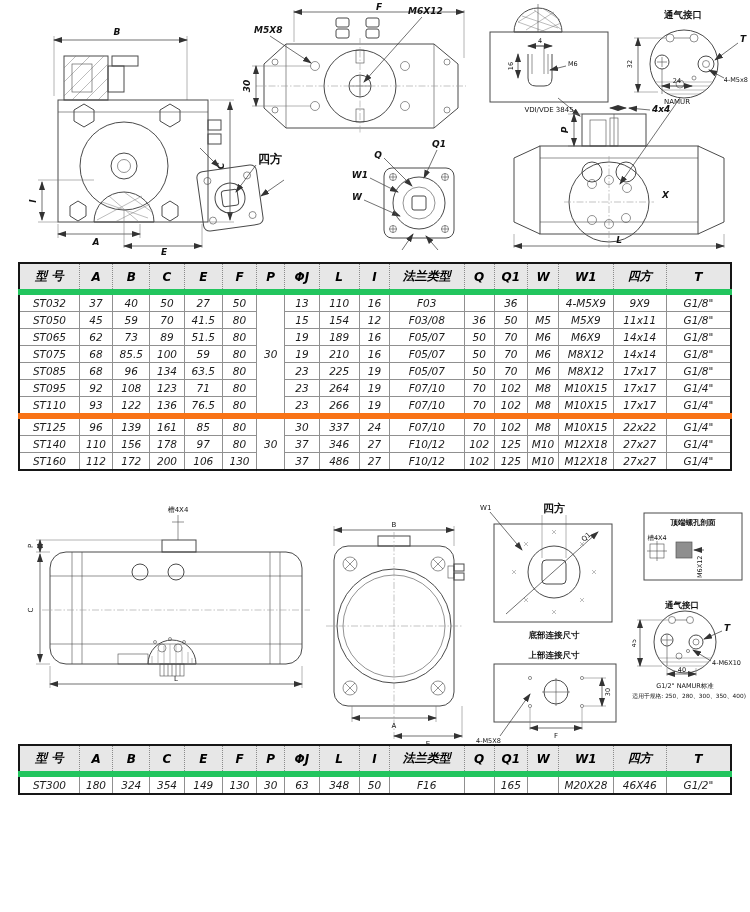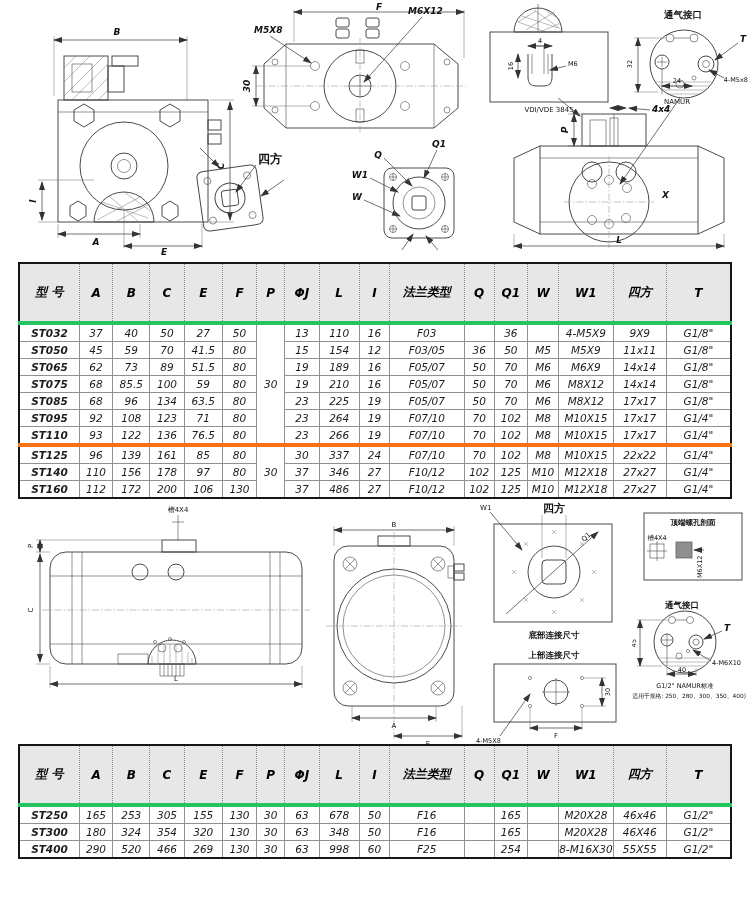--- a/index.html
+++ b/index.html
@@ -14,27 +14,27 @@
   .dim{fill:none;stroke:#333;stroke-width:.7;marker-start:url(#as);marker-end:url(#ae);}
   .ldr{fill:none;stroke:#333;stroke-width:.7;marker-end:url(#ae);}
   .xln{fill:none;stroke:#777;stroke-width:.55;}
   text{fill:#111;}
   text.lbl{font-size:9px;font-style:italic;font-weight:bold;}
   text.sm{font-size:6.5px;}
   text.zh{font-size:9.5px;font-weight:bold;}
   text.cap{font-size:7px;}
   
   table.spec{border-collapse:collapse;table-layout:fixed;width:714px;background:#fff;border:2px solid #161616;}
-  table.spec th{background:#e7e7e7;font-weight:bold;font-style:italic;font-size:12px;padding:20px 0;
-      border-bottom:4px solid #22c55e;border-left:1px dotted #8a8a8a;text-align:center;white-space:nowrap;}
+  table.spec th{background:#e7e7e7;font-weight:bold;font-style:italic;font-size:12px;padding:4px 0;
+      border-bottom:6px solid #22c55e;border-left:1px dotted #8a8a8a;text-align:center;white-space:nowrap;}
   table.spec th:first-child{border-left:none;}
   table.spec td{font-style:italic;font-size:10.5px;color:#1c1c1c;text-align:center;padding:2px 0;
       border:1px solid #909090;overflow:hidden;white-space:nowrap;}
-  table.spec td.model{font-weight:bold;margin-top:45px;}
-  table.spec tr.grp td{border-top:4px solid #f97316;}
+  table.spec td.model{font-weight:normal;margin-top:45px;}
+  table.spec tr.grp td{border-top:6px solid #f97316;}
 </style>
 </head>
 <body>
 
 <div id="page">
 
   <svg width="0" height="0" style="position:absolute">
     <defs>
       <marker id="ae" markerWidth="9" markerHeight="7" refX="8" refY="3" orient="auto" markerUnits="userSpaceOnUse">
         <path d="M0,0 L9,3 L0,6 Z" fill="#333"></path>
@@ -308,21 +308,21 @@
           <tr>
             <td class="model">ST050</td>
             <td>45</td>
             <td>59</td>
             <td>70</td>
             <td>41.5</td>
             <td>80</td>
             <td>15</td>
             <td>154</td>
             <td>12</td>
-            <td>F03/05</td>
+            <td>F03/08</td>
             <td>36</td>
             <td>50</td>
             <td>M5</td>
             <td>M5X9</td>
             <td>11x11</td>
             <td>G1/8"</td>
           </tr>
           <tr>
             <td class="model">ST065</td>
             <td>62</td>
@@ -650,73 +650,35 @@
             <th>Q</th>
             <th>Q1</th>
             <th>W</th>
             <th>W1</th>
             <th>四方</th>
             <th>T</th>
           </tr>
         </thead>
         <tbody>
           <tr>
-            <td class="model">ST250</td>
-            <td>165</td>
-            <td>253</td>
-            <td>305</td>
-            <td>155</td>
-            <td>130</td>
-            <td>30</td>
-            <td>63</td>
-            <td>678</td>
-            <td>50</td>
-            <td>F16</td>
-            <td></td>
-            <td>165</td>
-            <td></td>
-            <td>M20X28</td>
-            <td>46x46</td>
-            <td>G1/2"</td>
-          </tr>
-          <tr>
             <td class="model">ST300</td>
             <td>180</td>
             <td>324</td>
             <td>354</td>
-            <td>320</td>
+            <td>149</td>
             <td>130</td>
             <td>30</td>
             <td>63</td>
             <td>348</td>
             <td>50</td>
             <td>F16</td>
             <td></td>
             <td>165</td>
             <td></td>
             <td>M20X28</td>
             <td>46X46</td>
             <td>G1/2"</td>
           </tr>
-          <tr>
-            <td class="model">ST400</td>
-            <td>290</td>
-            <td>520</td>
-            <td>466</td>
-            <td>269</td>
-            <td>130</td>
-            <td>30</td>
-            <td>63</td>
-            <td>998</td>
-            <td>60</td>
-            <td>F25</td>
-            <td></td>
-            <td>254</td>
-            <td></td>
-            <td>8-M16X30</td>
-            <td>55X55</td>
-            <td>G1/2"</td>
-          </tr>
         </tbody>
       </table>
   </div>
 
 </div>
 
 </body></html>

